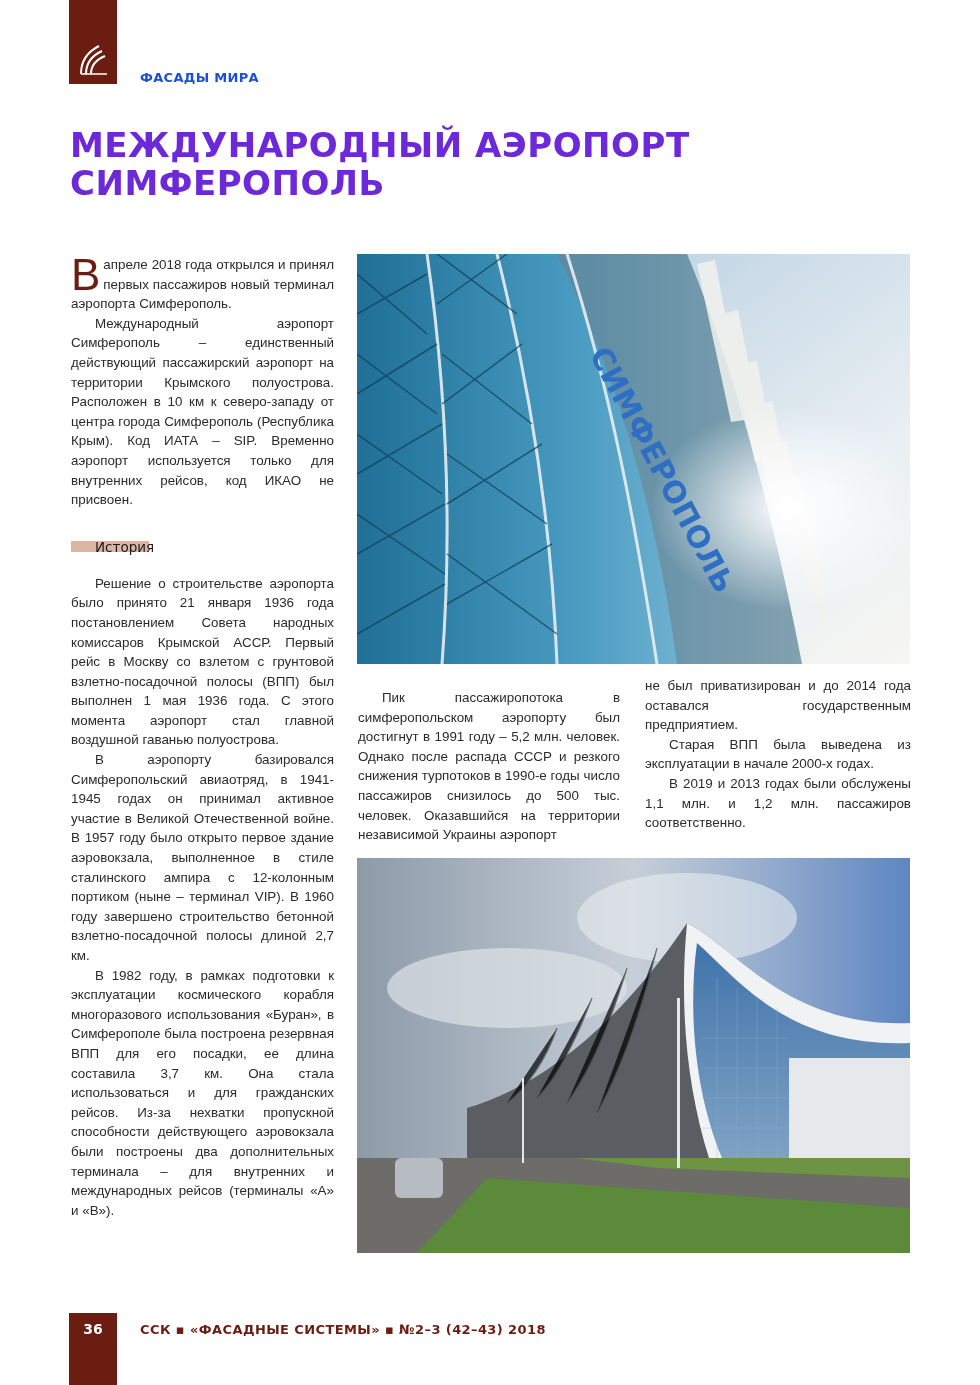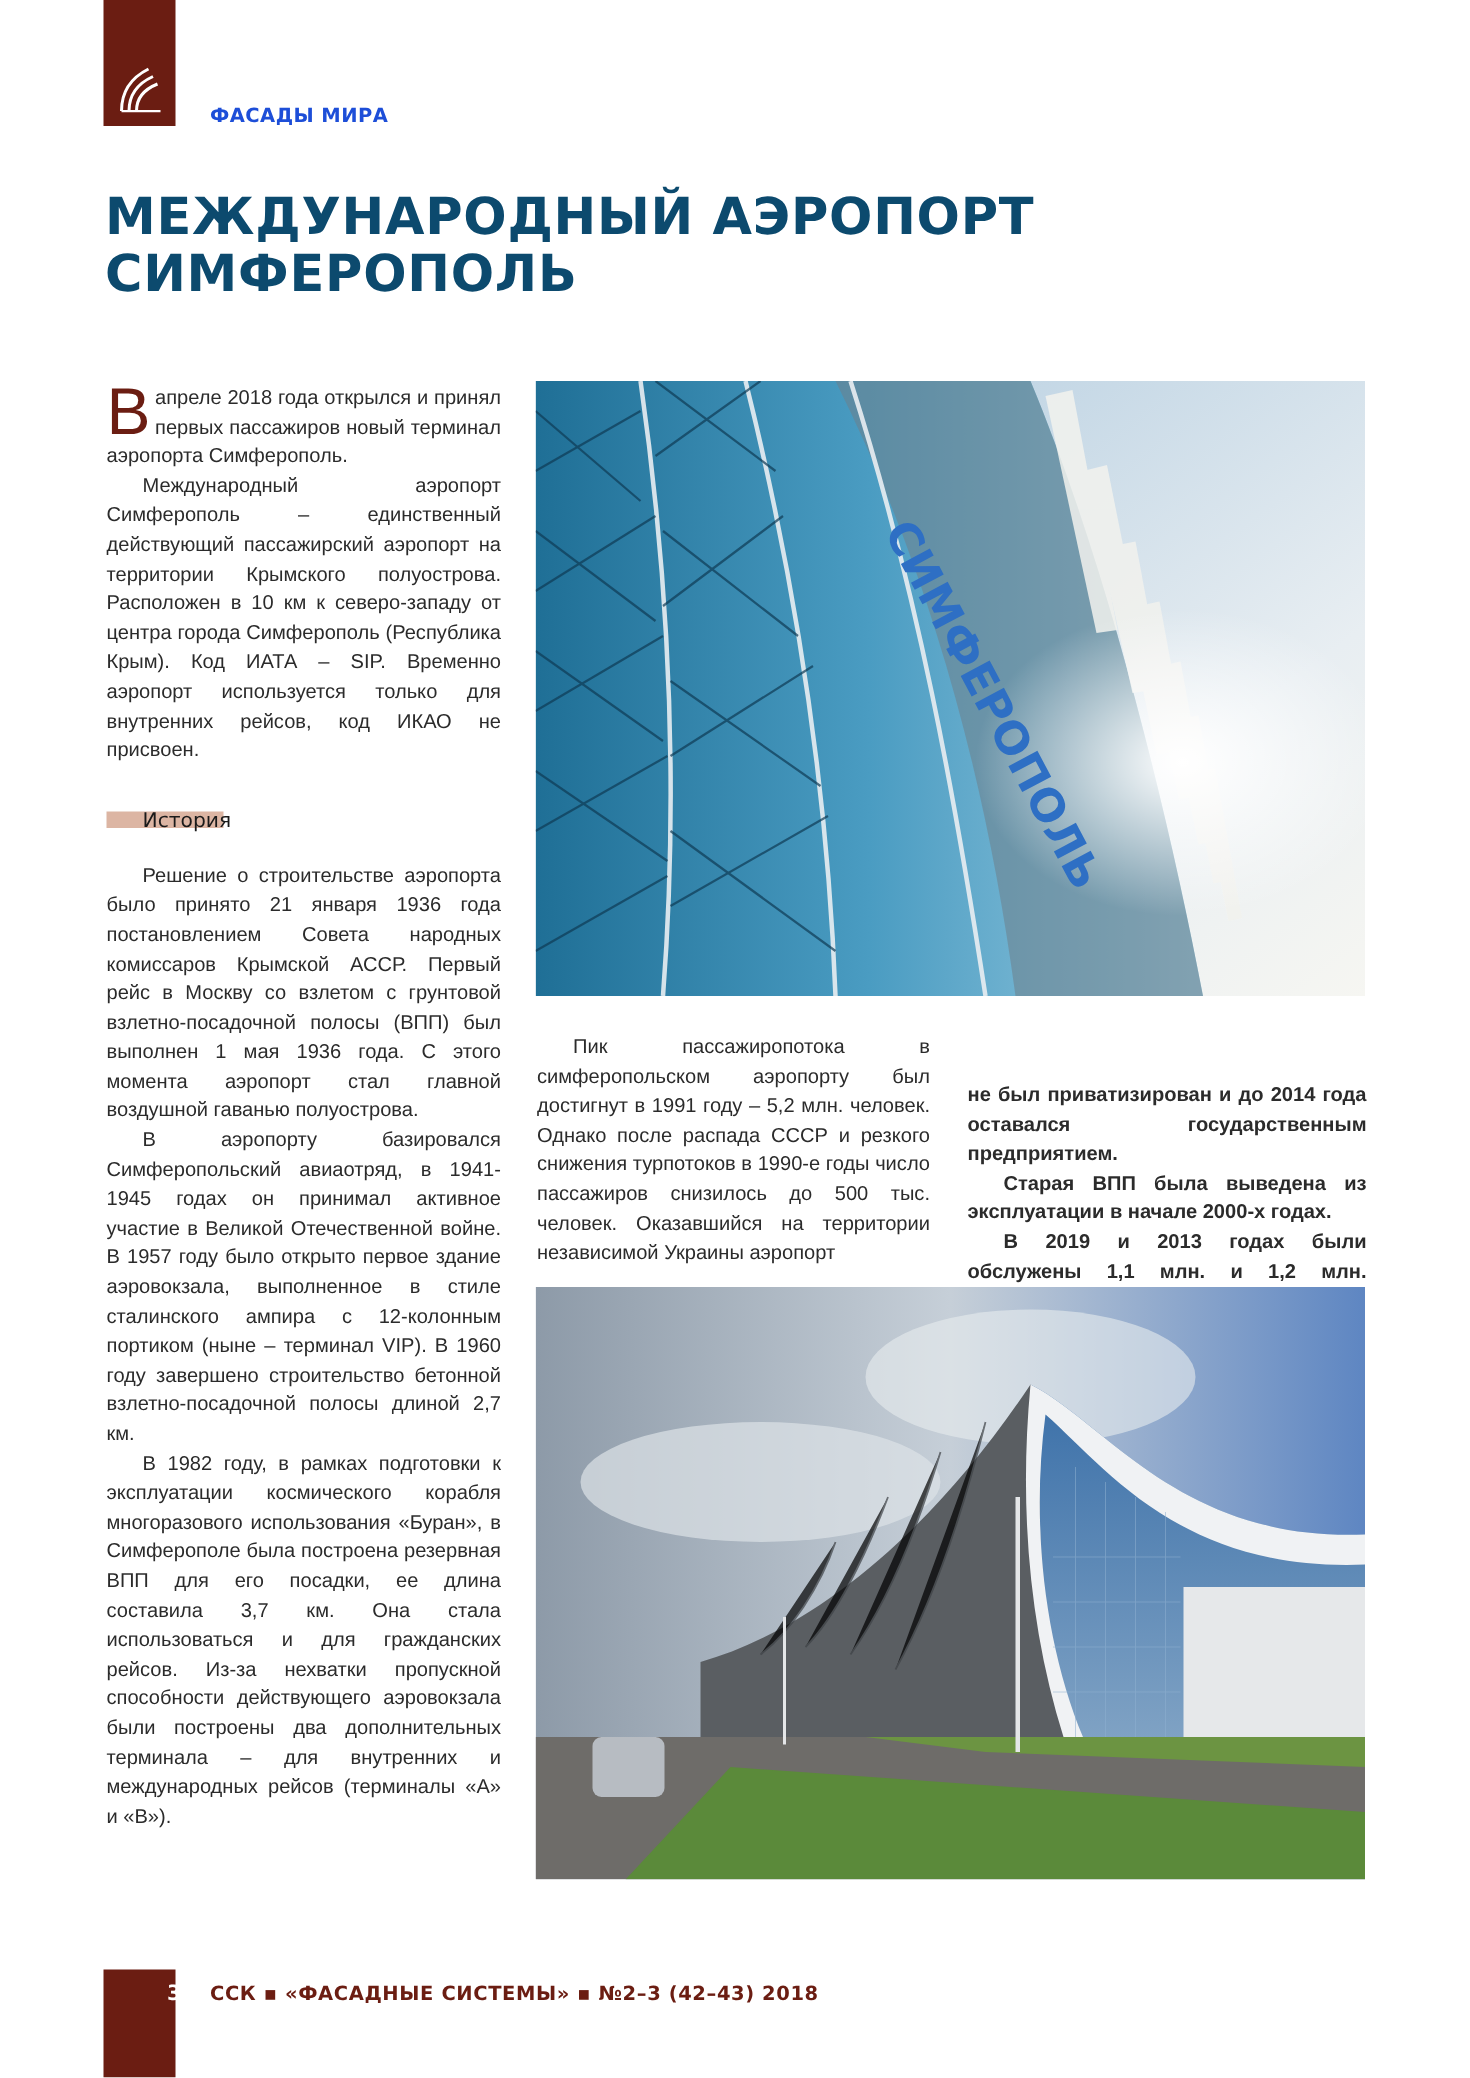--- a/index.html
+++ b/index.html
@@ -15,32 +15,32 @@
   }
   .logo-block svg { position: absolute; left: 8px; top: 38px; }
   .section-label {
     position: absolute; left: 140px; top: 70px;
     font-family: "DejaVu Sans", sans-serif; font-weight: bold;
     font-size: 13px; letter-spacing: 0.3px; color: #1d4ed8;
   }
   .title {
     position: absolute; left: 70px; top: 126px; width: 700px;
     font-family: "DejaVu Sans", sans-serif; font-weight: bold;
-    font-size: 34px; line-height: 38px; color: #0c4a6e;
+    font-size: 34px; line-height: 38px; color: #6d28d9;
     letter-spacing: 0.5px;
   }
   .col {
     position: absolute; font-size: 13.4px; line-height: 19.6px;
     text-align: justify; color: #2b2b2b;
   }
   .col p { margin: 0; text-indent: 24px; }
   .col p.noindent { text-indent: 0; }
   .col-left { left: 71px; top: 255px; width: 263px; }
   .col-mid { left: 358px; top: 688px; width: 262px; }
-  .col-right { left: 645px; top: 720px; width: 266px; font-weight: bold; }
+  .col-right { left: 645px; top: 676px; width: 266px; }
   .dropcap {
     float: left; font-size: 44px; line-height: 38px; color: #6b1d12;
     margin: 1px 3px 0 0; font-family: "Liberation Sans", sans-serif;
   }
   .subhead {
     position: relative; height: 20px; margin: 28px 0 16px 0;
   }
   .subhead-bar {
     position: absolute; left: 0; top: 3px; width: 78px; height: 11px;
     background: #dcb5a3;
@@ -54,21 +54,20 @@
   .photo1 { left: 357px; top: 254px; width: 553px; height: 410px; }
   .photo2 { left: 357px; top: 858px; width: 553px; height: 395px; }
   .footer-block {
     position: absolute; left: 69px; top: 1313px; width: 48px; height: 72px;
     background: #6b1d12;
   }
   .page-number {
     position: absolute; left: 0; top: 8px; width: 48px; text-align: center;
     font-family: "DejaVu Sans", sans-serif; font-weight: bold; font-size: 14px;
     color: #ffffff;
-    padding-left: 28px;
   }
   .footer-text {
     position: absolute; left: 140px; top: 1322px;
     font-family: "DejaVu Sans", sans-serif; font-weight: bold;
     font-size: 13px; letter-spacing: 0.4px; color: #6b1d12; text-align: center;
   }
 </style>
 </head>
 <body>
 

